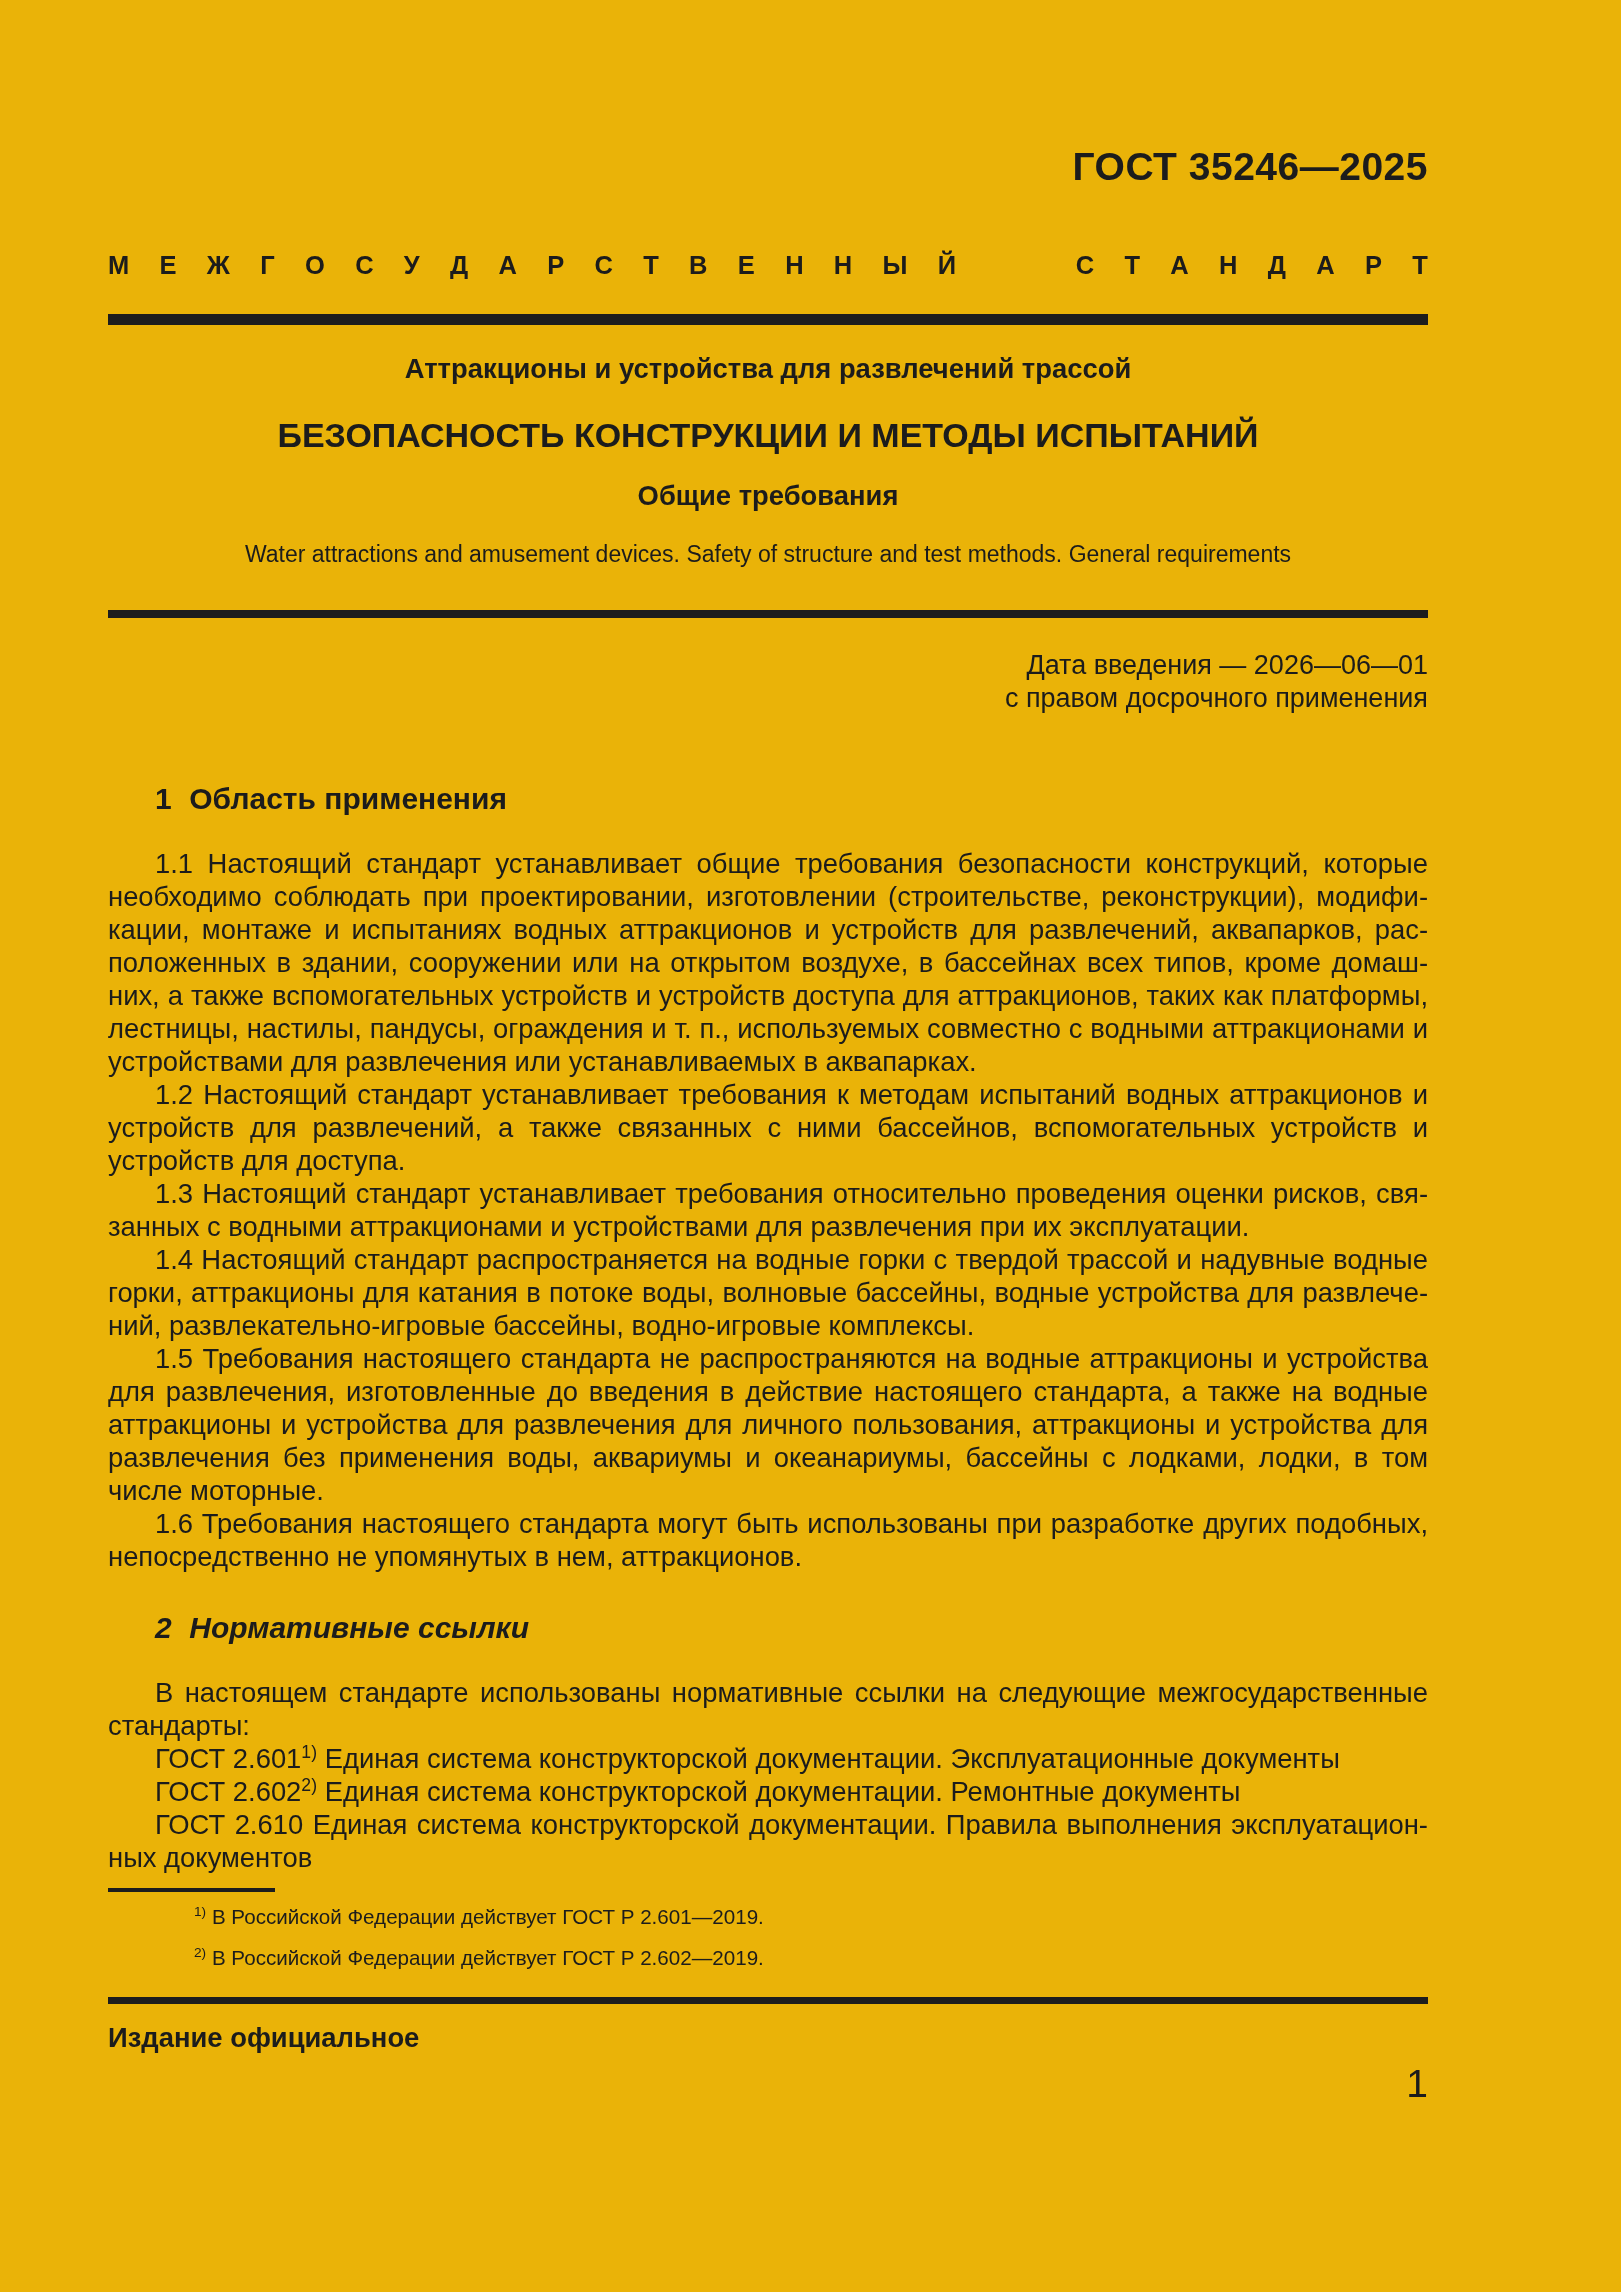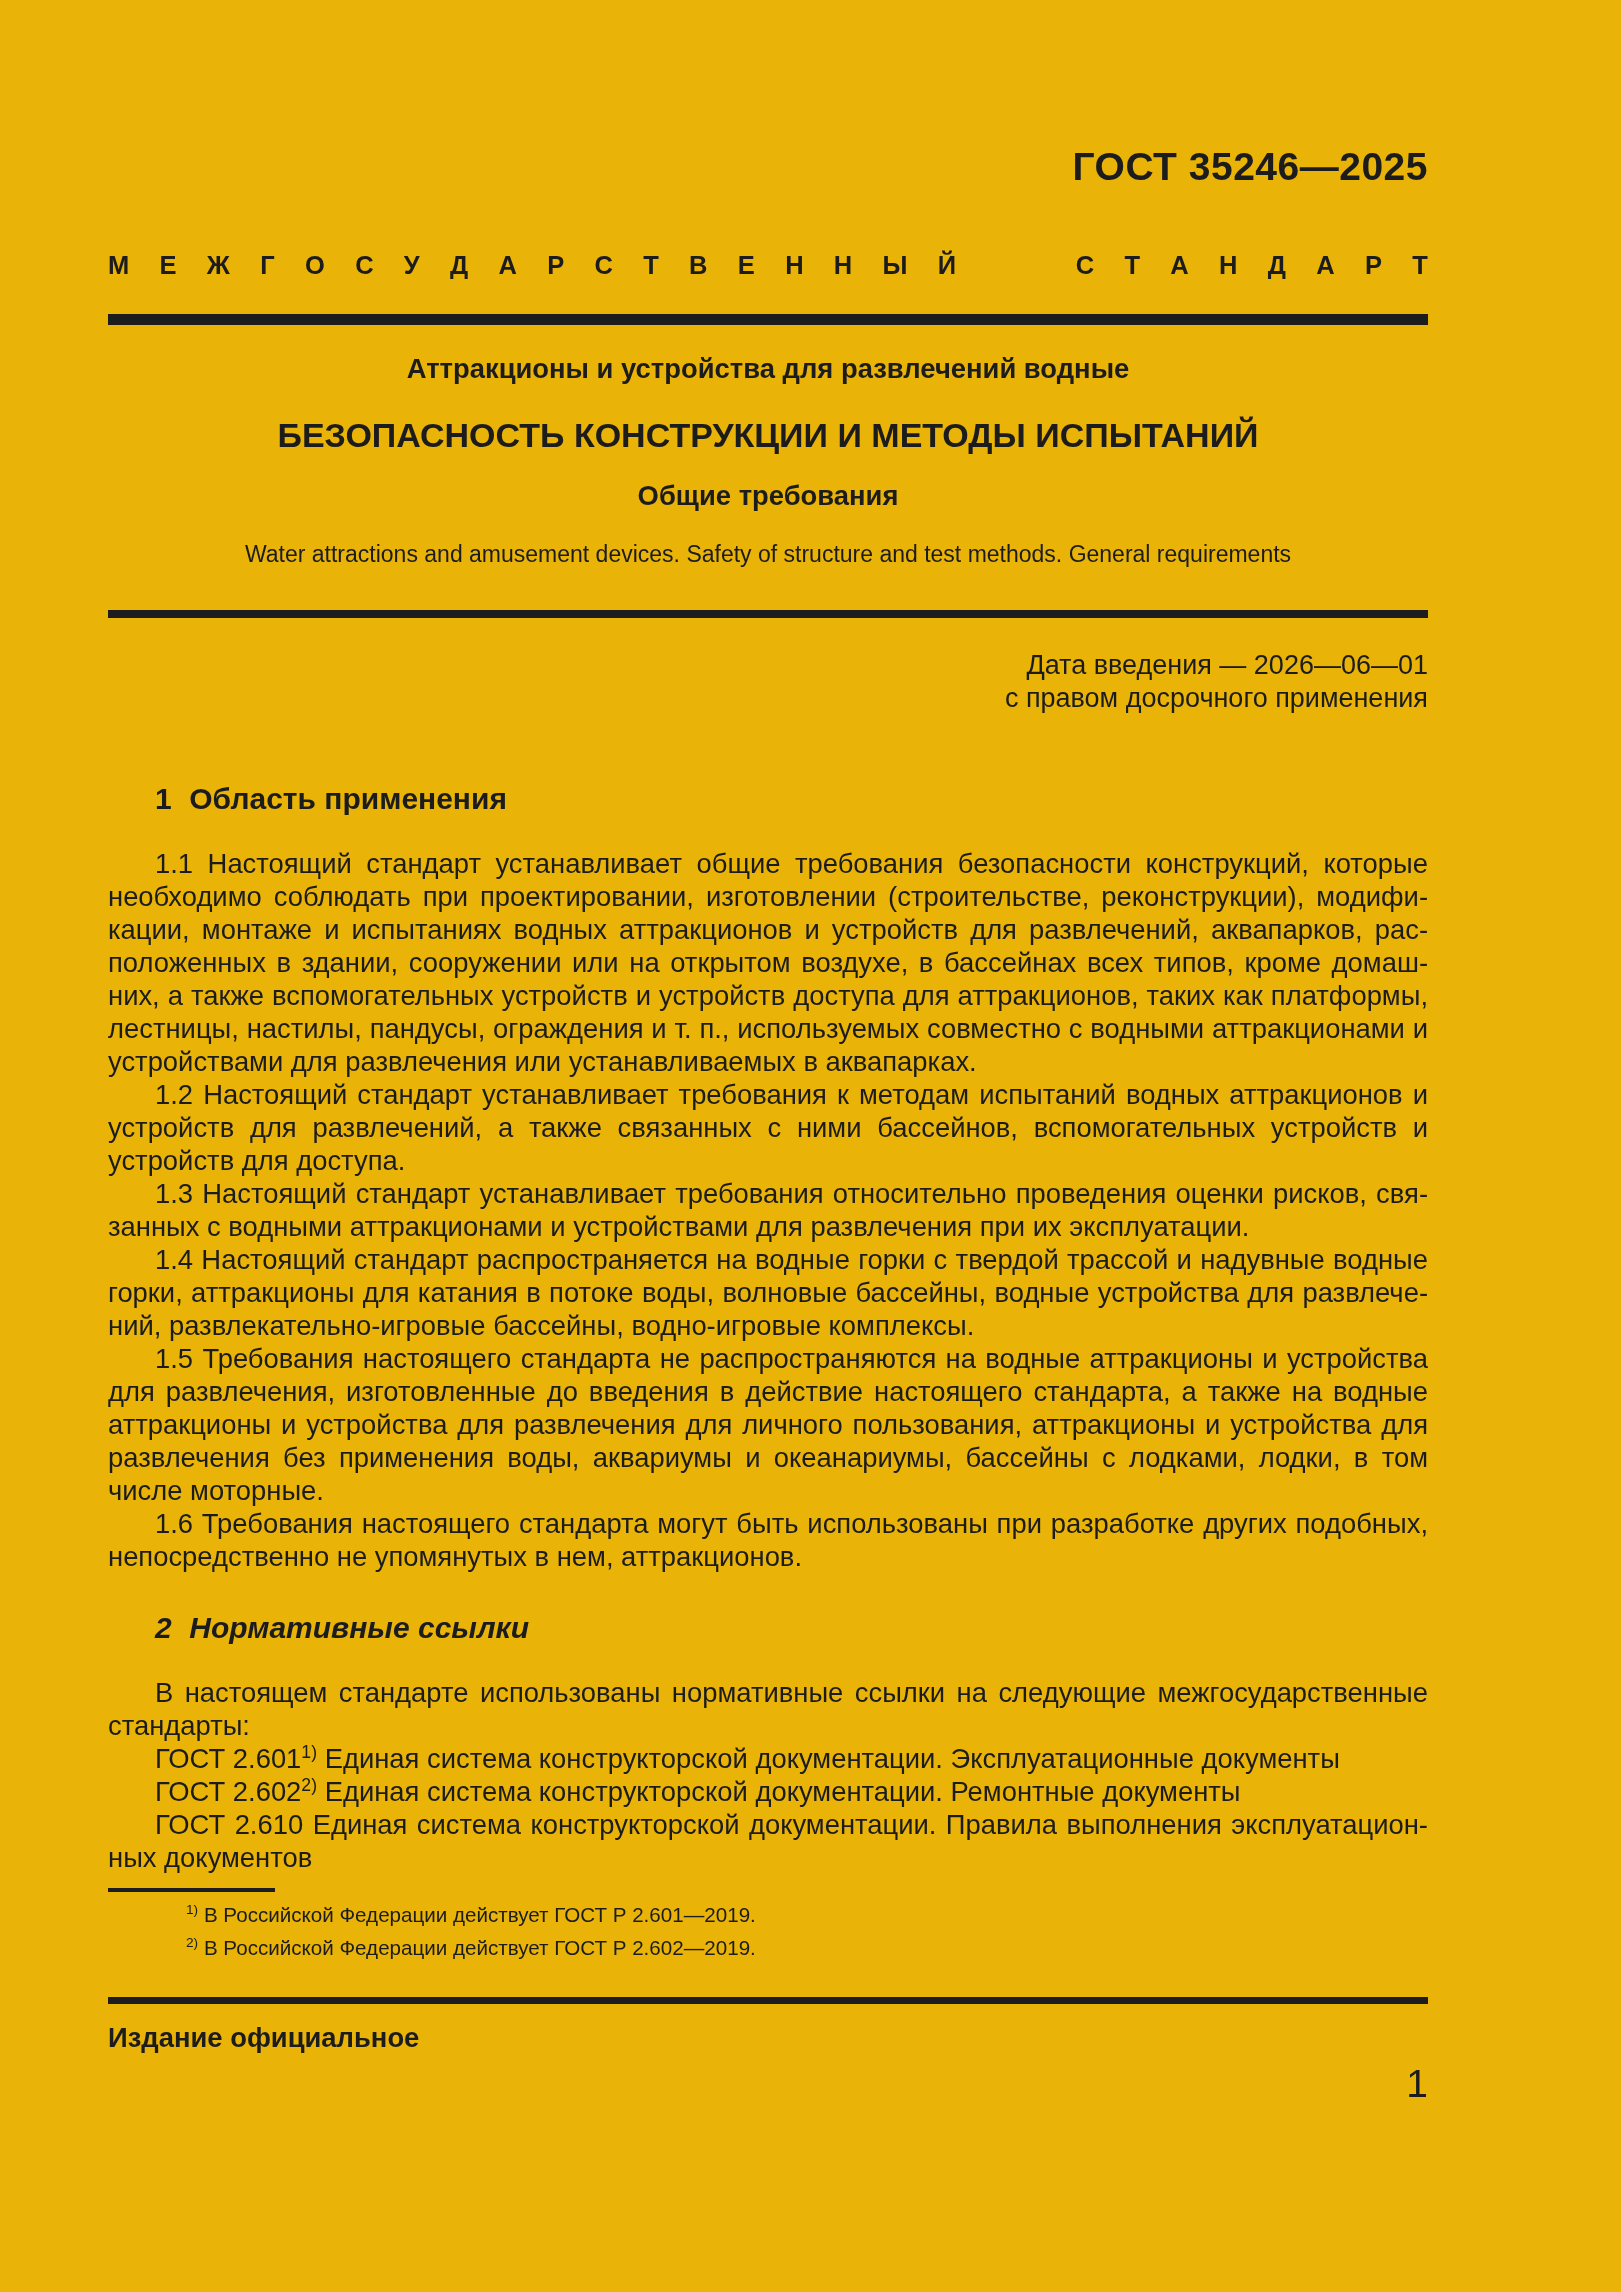--- a/index.html
+++ b/index.html
@@ -52,21 +52,21 @@
     margin:0;text-align:justify;text-indent:47px;
     hyphens:manual;-webkit-hyphens:manual;
   }
   .content p.para.first{margin-top:29px;}
   .content sup{font-size:17.6px;line-height:0;}
   .footnotes{
     position:absolute;left:108px;top:1888px;width:1320px;
     font-size:20.6px;line-height:33px;
   }
   .footnote-rule{width:167px;height:3.9px;background:#1d1d1d;margin:0 0 5.9px 0;}
-  .footnotes p{margin:0;text-indent:78px;}
+  .footnotes p{margin:8px;text-indent:78px;}
   .footnotes sup{font-size:13.7px;line-height:0;}
   .edition-note{
     position:absolute;left:108px;top:2021px;
     font-size:27.4px;font-weight:bold;line-height:33px;text-align:right;
   }
   .page-number{
     position:absolute;right:193px;top:2064px;
     font-size:39px;font-weight:normal;line-height:1;
   }
 </style>
@@ -102,21 +102,21 @@
       <span>А</span>
       <span>Н</span>
       <span>Д</span>
       <span>А</span>
       <span>Р</span>
       <span>Т</span>
     </div>
 
   <div class="rule rule-1"></div>
 
-  <div class="title-line title-subject">Аттракционы и устройства для развлечений водные</div>
+  <div class="title-line title-subject">Аттракционы и устройства для развлечений трассой</div>
   <div class="title-line title-main">БЕЗОПАСНОСТЬ КОНСТРУКЦИИ И МЕТОДЫ ИСПЫТАНИЙ</div>
   <div class="title-line title-sub">Общие требования</div>
   <div class="title-line title-english">Water attractions and amusement devices. Safety of structure and test methods. General requirements</div>
 
   <div class="rule rule-2"></div>
 
   <div class="effective">
     <div>Дата введения — 2026—06—01</div>
     <div>с правом досрочного применения</div>
   </div>

